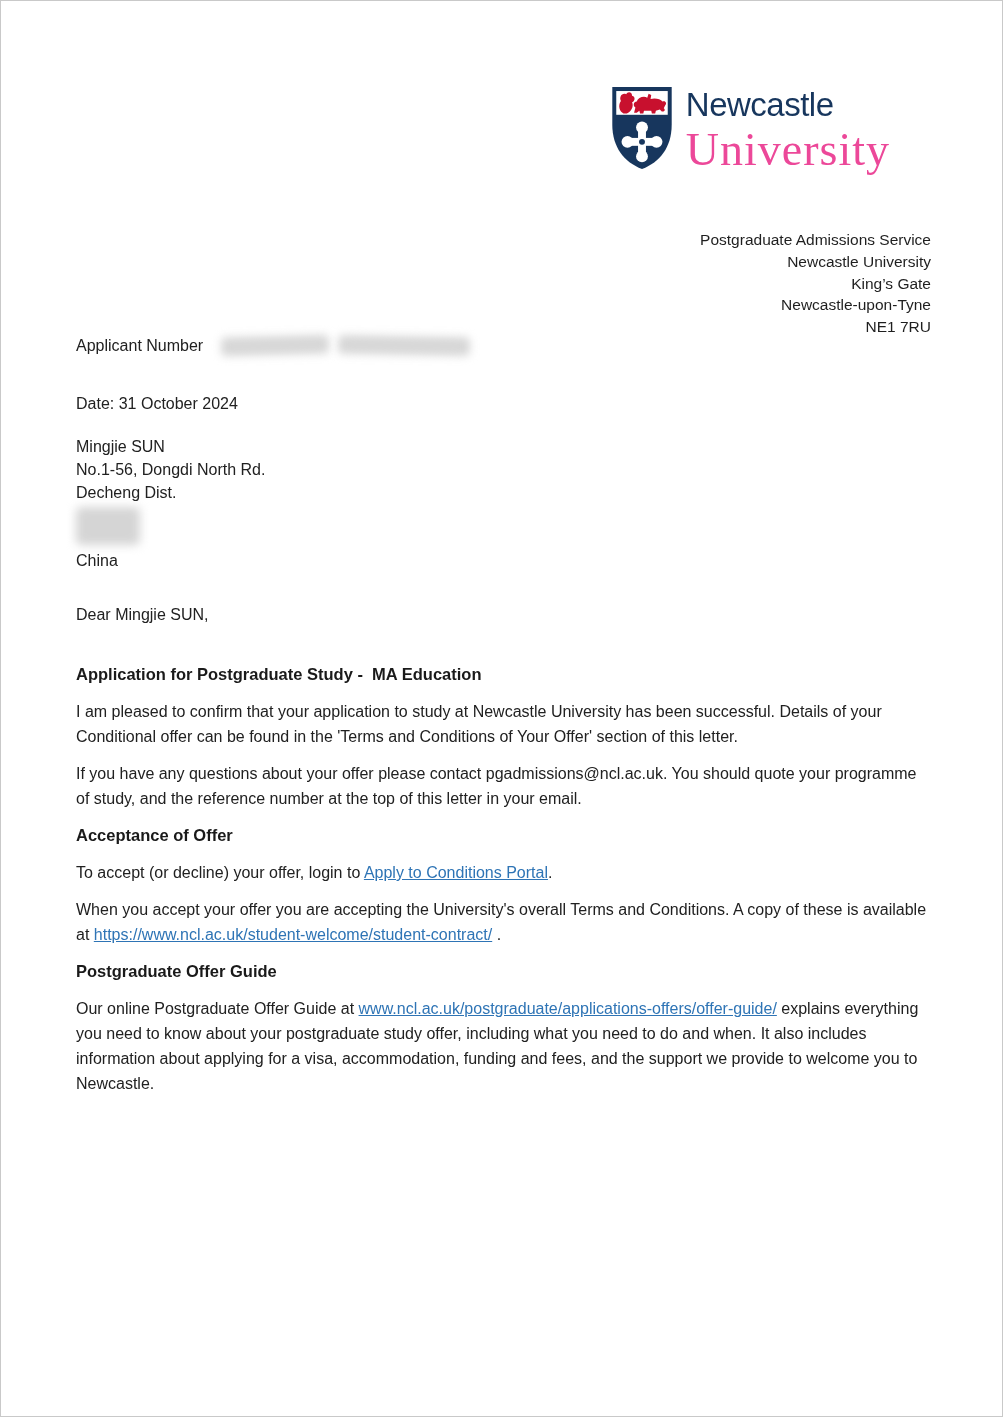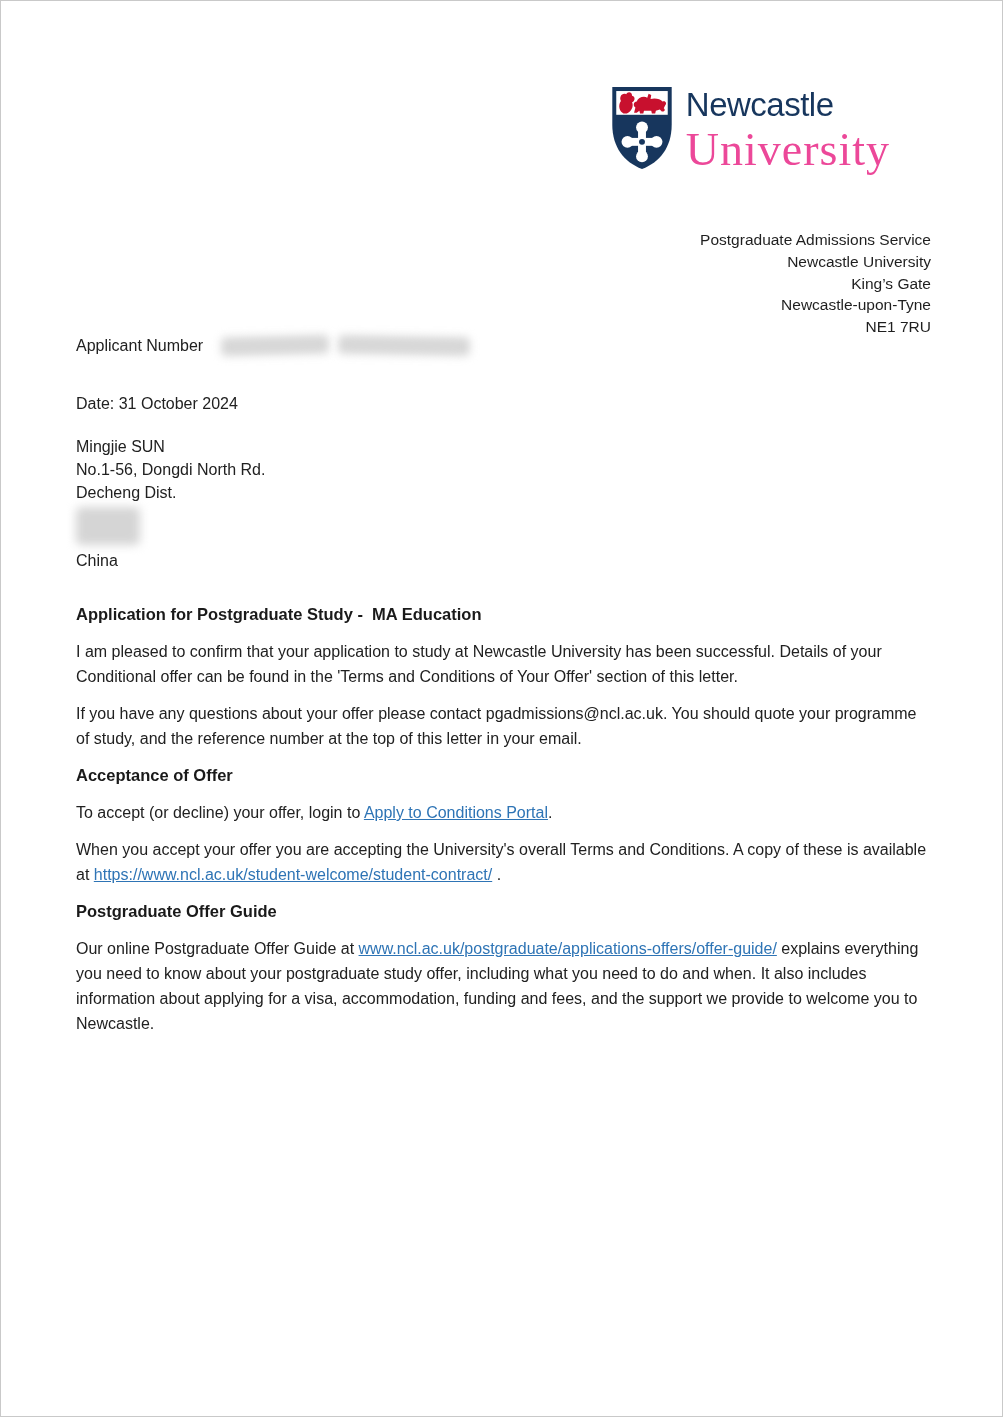--- a/index.html
+++ b/index.html
@@ -92,20 +92,21 @@
     <div class="date-line">Date: 31 October 2024</div>
 
     <div class="recipient">
       <div>Mingjie SUN</div>
       <div>No.1-56, Dongdi North Rd.</div>
       <div>Decheng Dist.</div>
       <div class="redact-city"></div>
       <div>China</div>
     </div>
 
+    <div class="salutation">Dear Mingjie SUN,</div>
 
     <div class="subject">Application for Postgraduate Study -  MA Education</div>
 
     <p>I am pleased to confirm that your application to study at Newcastle University has been successful. Details of your Conditional offer can be found in the 'Terms and Conditions of Your Offer' section of this letter.</p>
 
     <p>If you have any questions about your offer please contact pgadmissions@ncl.ac.uk. You should quote your programme of study, and the reference number at the top of this letter in your email.</p>
 
     <div class="sec-heading">Acceptance of Offer</div>
 
     <p><span>To accept (or decline) your offer, login to </span><a class="link">Apply to Conditions Portal</a><span>.</span></p>

